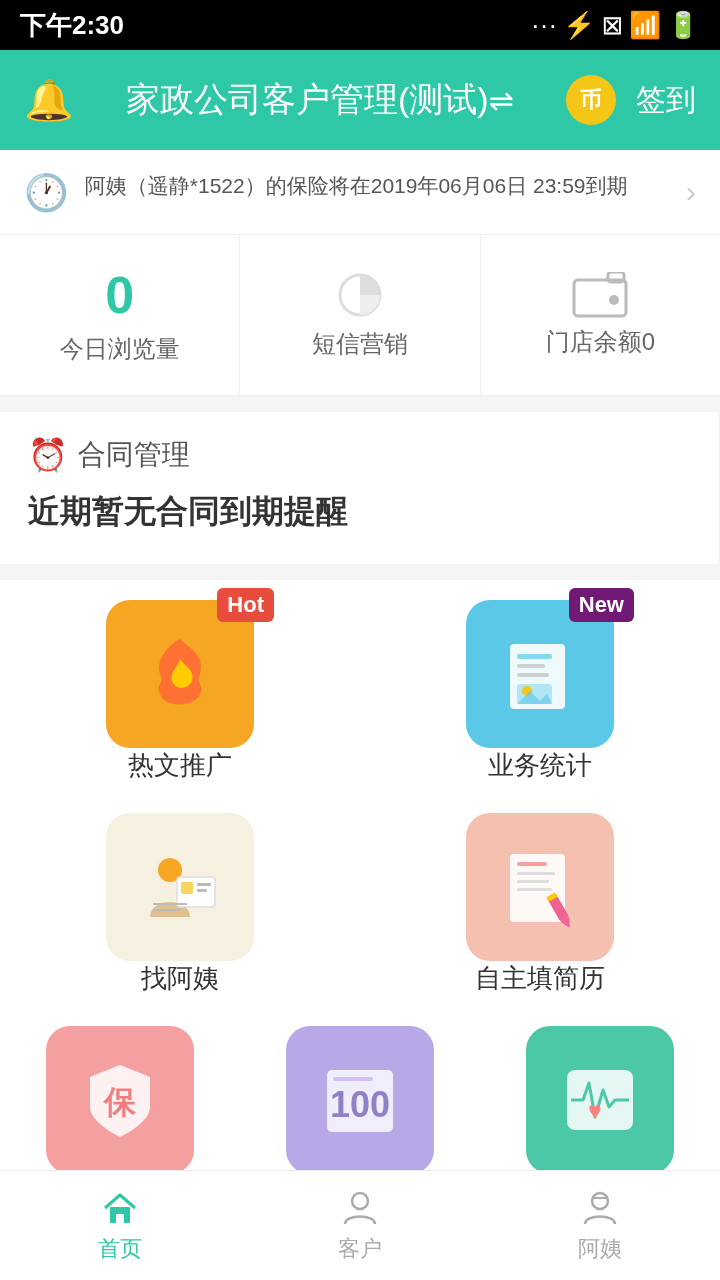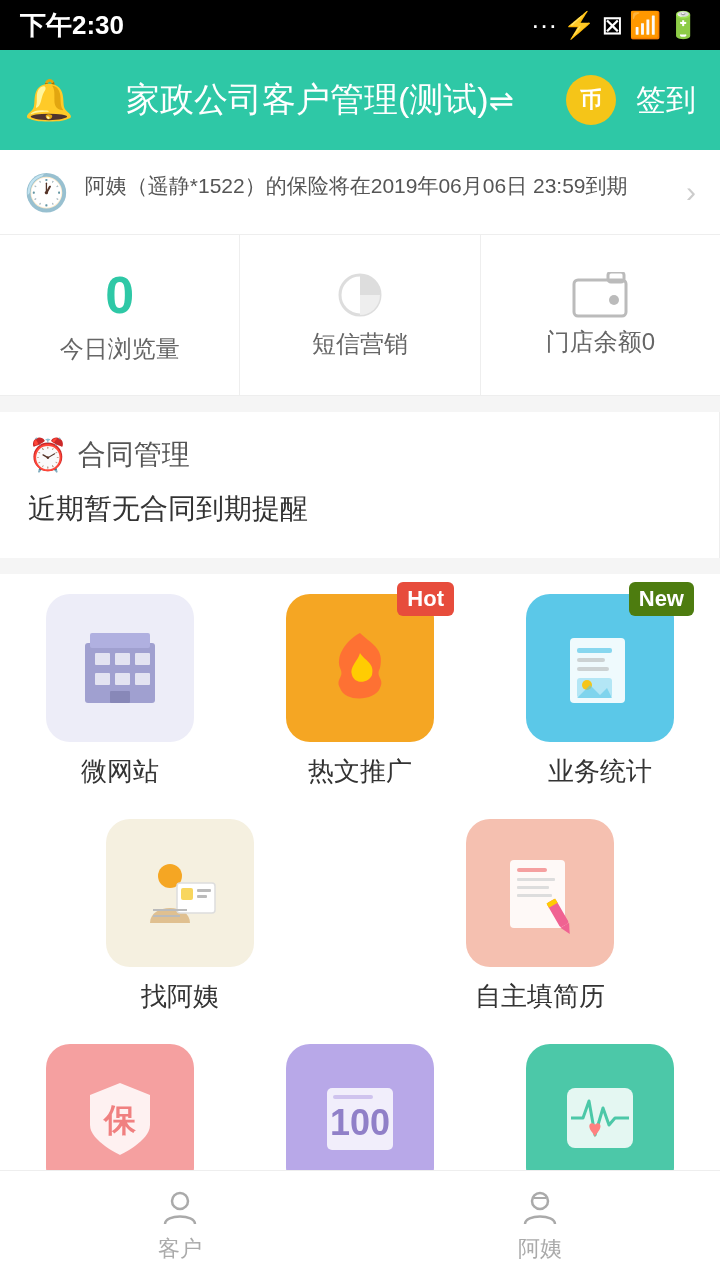--- a/index.html
+++ b/index.html
@@ -103,21 +103,21 @@
     }
     .contract-title {
       display: flex;
       align-items: center;
       gap: 10px;
       font-size: 28px;
       color: #555;
       margin-bottom: 10px;
     }
     .contract-title .clock-icon { font-size: 32px; color: #aaa; }
-    .contract-empty { font-size: 28px; color: #333; font-weight: 400; padding: 6px 0; }
+    .contract-empty { font-size: 32px; color: #333; font-weight: 700; padding: 6px 0; }
     .contract-side {
       width: 140px;
       display: flex;
       flex-direction: column;
       align-items: center;
       justify-content: center;
       padding: 20px 10px;
       cursor: pointer;
     }
     .contract-side-text { font-size: 24px; color: #666; text-align: center; line-height: 1.4; }
@@ -138,39 +138,39 @@
       flex-direction: column;
       align-items: center;
       width: 200px;
       cursor: pointer;
       position: relative;
     }
     .grid-icon-wrap {
       width: 164px;
       height: 148px;
       border-radius: 24px;
-      margin-bottom: 12px;
+      margin-bottom: 0;
       display: flex;
       justify-content: center;
       position: relative;
       overflow: visible;
     }
     .badge {
       position: absolute;
       top: -12px;
       right: -12px;
       padding: 4px 10px;
       border-radius: 6px;
       font-size: 22px;
       font-weight: bold;
       color: #fff;
       z-index: 10;
     }
     .badge-hot { background: #e74c3c; }
-    .badge-new { background: #4d7c0f; }
+    .badge-new { background: #701a75; }
 
     .grid-label { font-size: 26px; color: #333; }
 
     
     .icon-building {
       width: 148px; height: 148px;
       border-radius: 24px;
       background: #ededf8;
       display: flex; align-items: center; justify-content: center;
     }
@@ -336,38 +336,20 @@
         <span>合同管理</span>
       </div>
       <div class="contract-empty">近期暂无合同到期提醒</div>
     </div>
   </div>
 
   <div class="grid-section">
 
     <div class="grid-row">
 
-      <div class="grid-item">
-        <div class="grid-icon-wrap">
-          <div class="icon-building">
-            <svg width="90" height="90" viewBox="0 0 90 90">
-              <rect x="10" y="20" width="70" height="60" rx="3" fill="#a0a0d0"></rect>
-              <rect x="15" y="10" width="60" height="15" rx="2" fill="#b0b0e0"></rect>
-              <rect x="20" y="30" width="15" height="12" rx="1" fill="#fff" opacity="0.7"></rect>
-              <rect x="40" y="30" width="15" height="12" rx="1" fill="#fff" opacity="0.7"></rect>
-              <rect x="60" y="30" width="15" height="12" rx="1" fill="#fff" opacity="0.7"></rect>
-              <rect x="20" y="50" width="15" height="12" rx="1" fill="#fff" opacity="0.7"></rect>
-              <rect x="40" y="50" width="15" height="12" rx="1" fill="#fff" opacity="0.7"></rect>
-              <rect x="60" y="50" width="15" height="12" rx="1" fill="#fff" opacity="0.7"></rect>
-              <rect x="35" y="68" width="20" height="12" rx="1" fill="#8888b8"></rect>
-            </svg>
-          </div>
-        </div>
-        <span class="grid-label">微网站</span>
-      </div>
 
       <div class="grid-item">
         <div class="grid-icon-wrap">
           <div class="icon-fire">
             <svg width="80" height="90" viewBox="0 0 80 90">
               <path d="M40 10 C50 20 65 25 60 45 C55 55 65 55 60 65 C55 78 25 80 20 65 C15 55 25 55 20 45 C15 30 30 15 40 10Z" fill="#ff6b35" opacity="0.9"></path>
               <path d="M40 30 C45 38 55 40 52 52 C49 60 35 62 32 52 C29 44 38 38 40 30Z" fill="#ffcc02"></path>
             </svg>
           </div>
           <span class="badge badge-hot">Hot</span>
@@ -486,20 +468,28 @@
         </div>
         <span class="grid-label">家政体检</span>
       </div>
     </div>
   </div>
 </div>
 
 <div class="bottom-nav">
   <div class="nav-item">
     <svg width="40" height="40" viewBox="0 0 40 40">
+      <path d="M5 20 L20 7 L35 20" fill="none" stroke="#2ec8a6" stroke-width="3" stroke-linejoin="round"></path>
+      <rect x="10" y="19" width="20" height="16" rx="1" fill="#2ec8a6"></rect>
+      <rect x="16" y="26" width="8" height="9" rx="1" fill="#fff"></rect>
+    </svg>
+    <span class="nav-label active">首页</span>
+  </div>
+  <div class="nav-item">
+    <svg width="40" height="40" viewBox="0 0 40 40">
       <circle cx="20" cy="13" r="8" fill="none" stroke="#aaa" stroke-width="2.5"></circle>
       <path d="M5 36 C5 26 35 26 35 36" fill="none" stroke="#aaa" stroke-width="2.5"></path>
     </svg>
     <span class="nav-label">客户</span>
   </div>
   <div class="nav-item">
     <svg width="40" height="40" viewBox="0 0 40 40">
       <circle cx="20" cy="13" r="8" fill="none" stroke="#aaa" stroke-width="2.5"></circle>
       <path d="M5 36 C5 26 35 26 35 36" fill="none" stroke="#aaa" stroke-width="2.5"></path>
       <line x1="14" y1="10" x2="26" y2="10" stroke="#aaa" stroke-width="2"></line>

